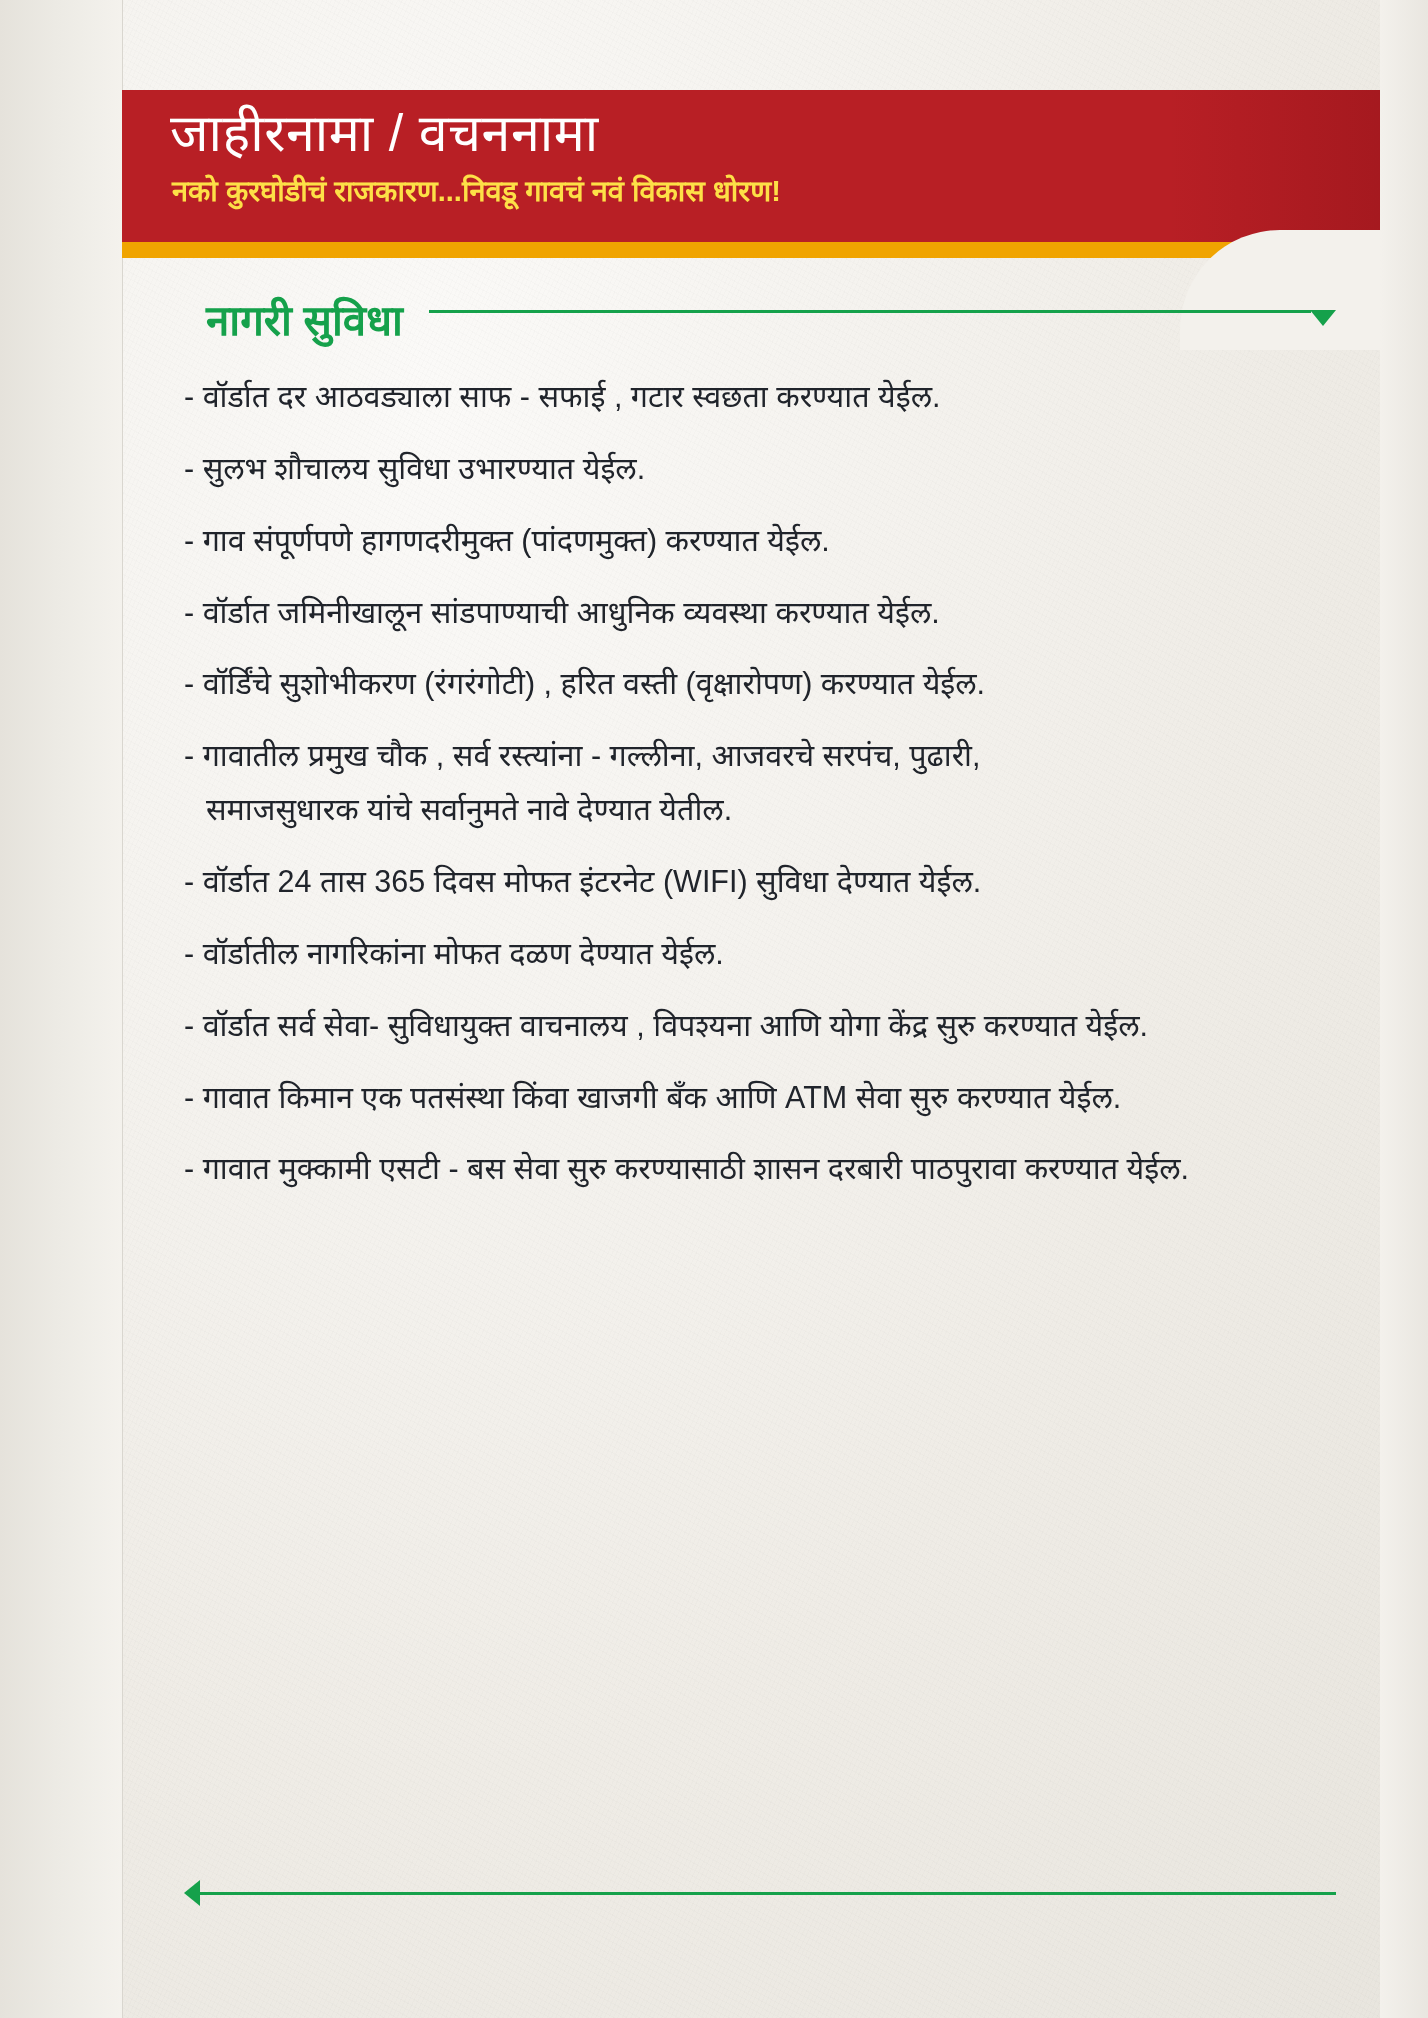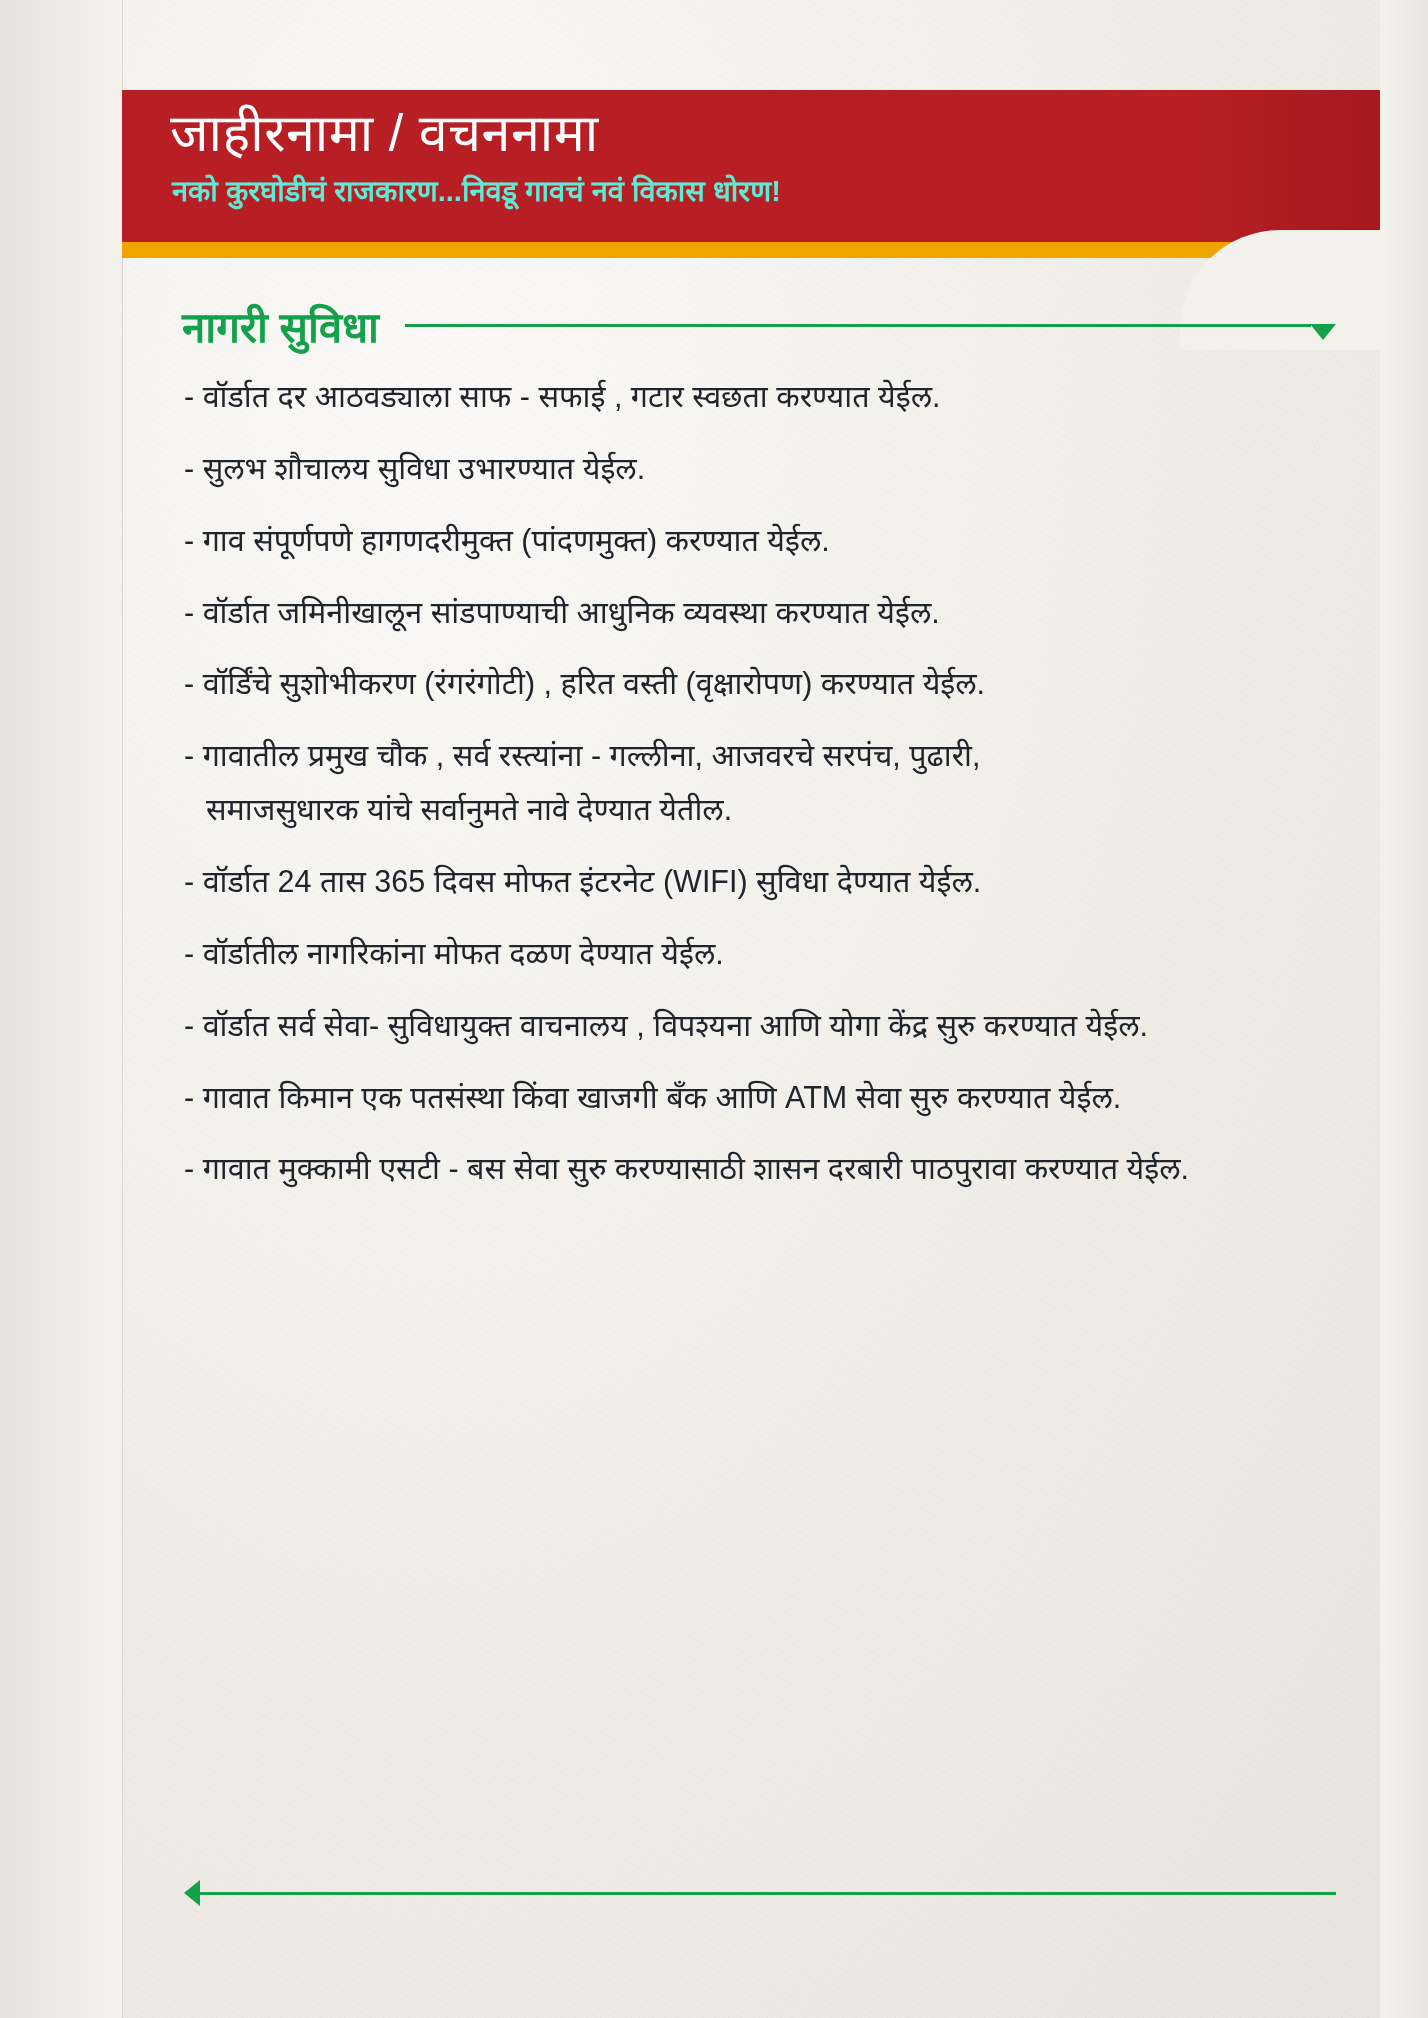--- a/index.html
+++ b/index.html
@@ -74,21 +74,21 @@
     font-size: 52px;
     font-weight: normal;
     letter-spacing: 0.5px;
     line-height: 1.15;
     white-space: nowrap;
   }
   .header-sub {
     position: absolute;
     left: 50px;
     top: 84px;
-    color: #5eead4;
+    color: #fde047;
     font-size: 29px;
     font-weight: bold;
     line-height: 1.2;
     white-space: nowrap;
   }
 
   
   .gold-bar {
     position: absolute;
     left: 122px;
@@ -111,23 +111,23 @@
   
   .section {
     position: absolute;
     left: 122px;
     top: 290px;
     width: 1258px;
   }
   .section-head {
     position: relative;
     display: flex;
-    align-items: center;
+    align-items: flex-start;
     height: 70px;
-    padding-left: 60px;
+    padding-left: 84px;
     padding-right: 44px;
   }
   .section-title {
     color: #15a14b;
     font-size: 42px;
     font-weight: bold;
     white-space: nowrap;
   }
   .rule-wrap {
     flex: 1;

